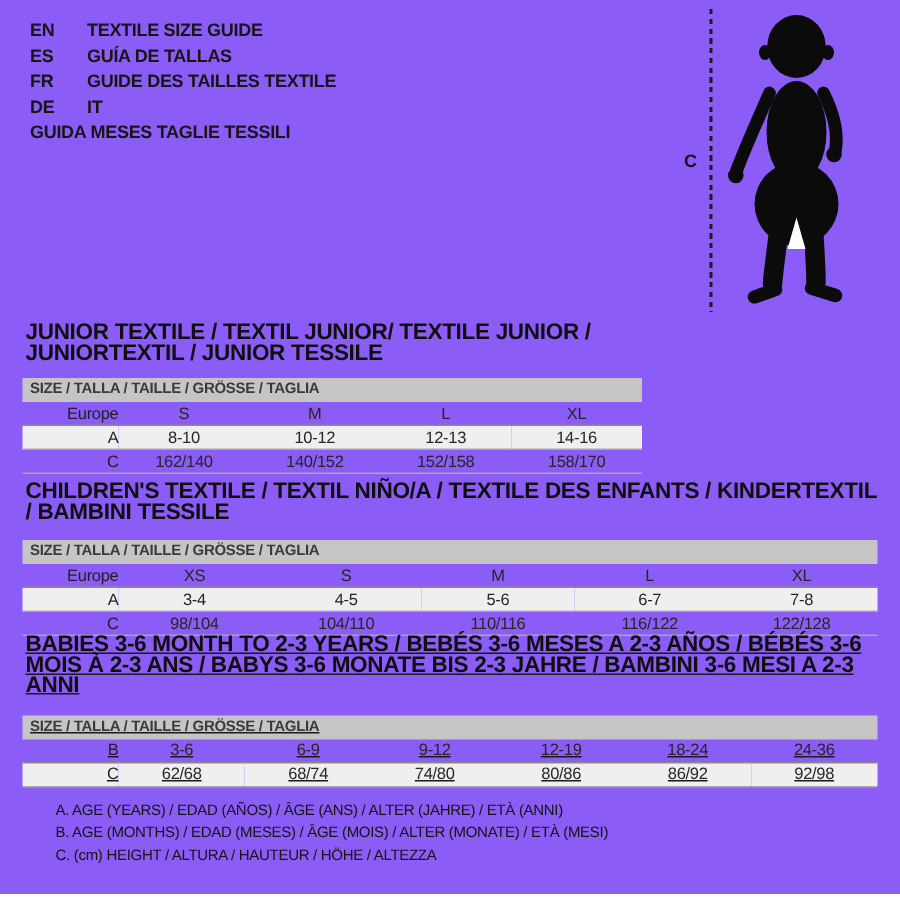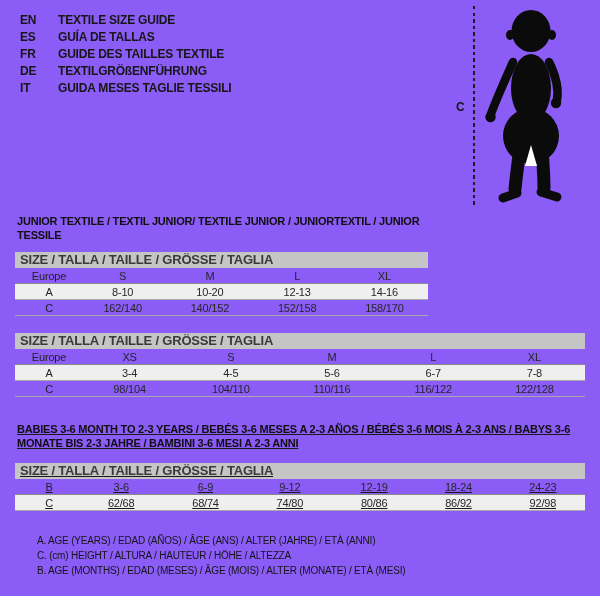--- a/index.html
+++ b/index.html
@@ -11,46 +11,45 @@
   .lang-block{position:absolute;left:20px;top:12px;display:grid;grid-template-columns:38px auto;line-height:17px;}
   .lang-code,.lang-label{font-size:12px;font-weight:bold;color:#161616;white-space:nowrap;}
   
   .figure-block{position:absolute;left:450px;top:0;width:140px;height:215px;}
   .measure-line{position:absolute;left:23px;top:6px;width:2px;height:202px;
     background:repeating-linear-gradient(to bottom,#1c1c1c 0 3.5px,transparent 3.5px 6.5px);}
   .measure-label{position:absolute;left:6px;top:100px;font-size:12px;font-weight:bold;color:#161616;}
   .baby-svg{position:absolute;left:32px;top:8px;}
   
   .section{position:absolute;left:15px;}
-  .section-title{font-size:11px;font-weight:bold;color:#0f0f0f;line-height:13.5px;margin:0 0 0 2px;}
-  .size-bar{height:16px;line-height:16px;background:#c5c5c5;color:#3a3a3a;font-size:13px;font-weight:bold;padding-left:5px;}
+  .section-title{font-size:15px;font-weight:bold;color:#0f0f0f;line-height:13.5px;margin:0 0 0 2px;}
+  .size-bar{height:16px;line-height:16px;background:#c5c5c5;color:#3a3a3a;font-size:10px;font-weight:bold;padding-left:5px;}
   table.size-table{border-collapse:collapse;table-layout:fixed;width:100%;}
   table.size-table td{height:15px;font-size:11px;color:#262626;text-align:center;padding:0;
     border-bottom:1px solid #a8a8a8;vertical-align:middle;white-space:nowrap;}
   table.size-table tr:first-child td{border-bottom-color:#8a8a8a;}
   table.size-table tr:nth-child(even){background:#efefef;}
-  table.size-table td.rowlabel{width:60px;text-align:center;padding-left:4px;color:#1f1f1f;}
+  table.size-table td.rowlabel{width:60px;text-align:right;padding-left:4px;color:#1f1f1f;}
   
   .legend-block{position:absolute;left:17px;top:533px;line-height:15px;}
   .legend-line{font-size:10px;font-weight:normal;color:#141414;white-space:nowrap;margin-left:20px;}
 </style>
 </head>
 <body>
 
 <div class="page">
 
   <div class="lang-block">
     <span class="lang-code">EN</span>
     <span class="lang-label">TEXTILE SIZE GUIDE</span>
     <span class="lang-code">ES</span>
     <span class="lang-label">GUÍA DE TALLAS</span>
     <span class="lang-code">FR</span>
     <span class="lang-label">GUIDE DES TAILLES TEXTILE</span>
     <span class="lang-code">DE</span>
-    <span class="lang-label">TEXTILGRÖßENFÜHRUNG</span>
     <span class="lang-code">IT</span>
     <span class="lang-label">GUIDA MESES TAGLIE TESSILI</span>
   </div>
 
   <div class="figure-block">
     <span class="measure-label">C</span>
     <div class="measure-line"></div>
     <svg class="baby-svg" width="96" height="200" viewBox="0 0 96 200" aria-hidden="true">
       <g fill="#0b0b0b" stroke="none">
 
@@ -87,36 +86,37 @@
           <tr>
             <td class="rowlabel">Europe</td>
             <td>S</td>
             <td>M</td>
             <td>L</td>
             <td>XL</td>
           </tr>
           <tr>
             <td class="rowlabel">A</td>
             <td>8-10</td>
-            <td>10-20</td>
+            <td>10-12</td>
             <td>12-13</td>
             <td>14-16</td>
           </tr>
           <tr>
             <td class="rowlabel">C</td>
             <td>162/140</td>
             <td>140/152</td>
             <td>152/158</td>
             <td>158/170</td>
           </tr>
         </tbody>
       </table>
   </div>
 
   <div class="section" style="top:321px;width:570px;">
+    <div class="section-title">CHILDREN'S TEXTILE / TEXTIL NIÑO/A / TEXTILE DES ENFANTS / KINDERTEXTIL / BAMBINI TESSILE</div>
     <div style="height:12px"></div>
     <div class="size-bar">SIZE / TALLA / TAILLE / GRÖSSE / TAGLIA</div>
     <table class="size-table">
         <tbody>
           <tr>
             <td class="rowlabel">Europe</td>
             <td>XS</td>
             <td>S</td>
             <td>M</td>
             <td>L</td>
@@ -148,34 +148,34 @@
     <div class="size-bar">SIZE / TALLA / TAILLE / GRÖSSE / TAGLIA</div>
     <table class="size-table">
         <tbody>
           <tr>
             <td class="rowlabel">B</td>
             <td>3-6</td>
             <td>6-9</td>
             <td>9-12</td>
             <td>12-19</td>
             <td>18-24</td>
-            <td>24-23</td>
+            <td>24-36</td>
           </tr>
           <tr>
             <td class="rowlabel">C</td>
             <td>62/68</td>
             <td>68/74</td>
             <td>74/80</td>
             <td>80/86</td>
             <td>86/92</td>
             <td>92/98</td>
           </tr>
         </tbody>
       </table>
   </div>
 
   <div class="legend-block">
     <div class="legend-line">A. AGE (YEARS) / EDAD (AÑOS) / ÂGE (ANS) / ALTER (JAHRE) / ETÀ (ANNI)</div>
+    <div class="legend-line">B. AGE (MONTHS) / EDAD (MESES) / ÂGE (MOIS) / ALTER (MONATE) / ETÀ (MESI)</div>
     <div class="legend-line">C. (cm) HEIGHT / ALTURA / HAUTEUR / HÖHE / ALTEZZA</div>
-    <div class="legend-line">B. AGE (MONTHS) / EDAD (MESES) / ÂGE (MOIS) / ALTER (MONATE) / ETÀ (MESI)</div>
   </div>
 
 </div>
 
 </body></html>

